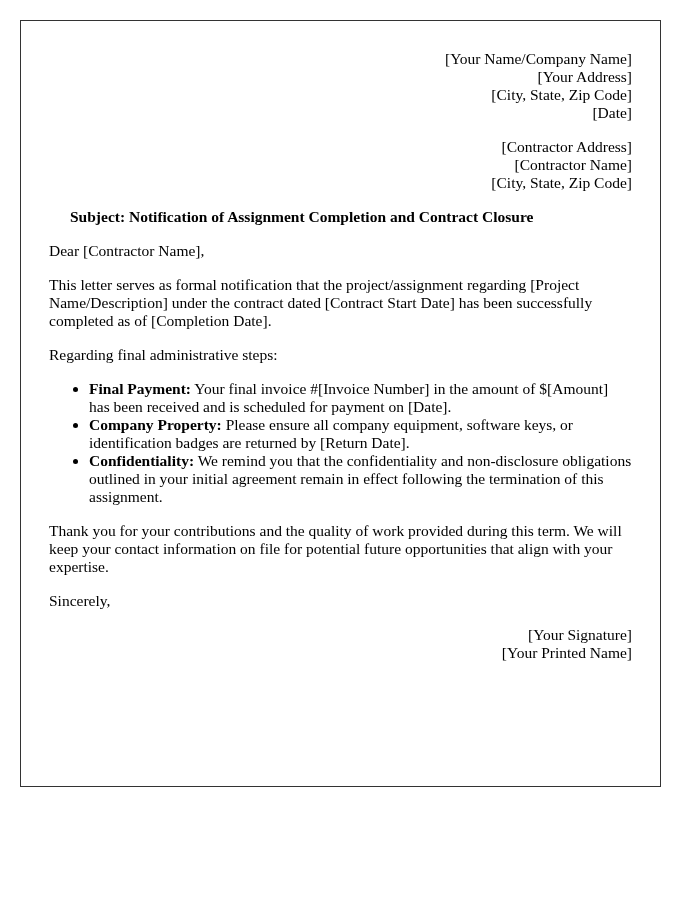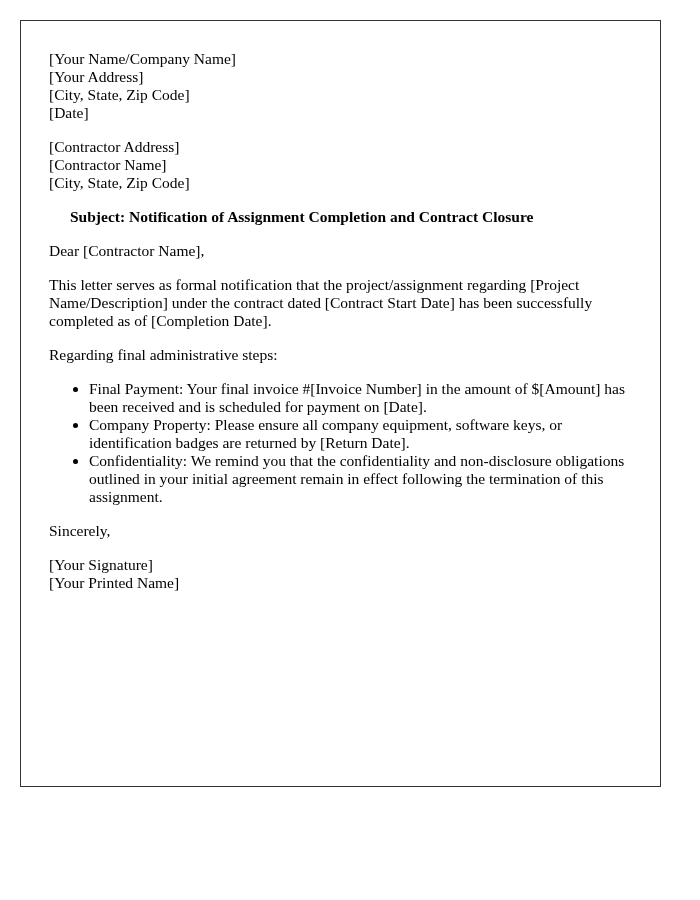--- a/index.html
+++ b/index.html
@@ -5,26 +5,26 @@
     html, body { margin: 0; padding: 0; background: #ffffff; }
     body { width: 700px; height: 900px; position: relative; font-family: "Liberation Serif", "DejaVu Serif", serif; color: #000; }
     .letter {
       position: absolute; left: 20px; top: 20px;
       width: 583px; height: 707px;
       border: 1px solid #333;
       padding: 29px 28px 29px 28px;
       font-size: 15.5px; line-height: 18px;
     }
     .block { margin: 0 0 16px 0; }
-    .line { display: block; }
+    .line { display: block; text-align: right; }
     p { margin: 0 0 16px 0; }
     .subject { font-weight: bold; margin-left: 21px; }
     ul { margin: 0 0 16px 0; padding-left: 40px; }
     li { margin: 0; }
-    li b { font-weight: normal; }
+    li b { font-weight: bold; }
   </style>
 </head>
 <body>
 
 <div class="letter">
   <div class="block">
     <span class="line">[Your Name/Company Name]</span>
     <span class="line">[Your Address]</span>
     <span class="line">[City, State, Zip Code]</span>
     <span class="line">[Date]</span>
@@ -40,19 +40,20 @@
   <p>Dear [Contractor Name],</p>
   <p>This letter serves as formal notification that the project/assignment regarding [Project Name/Description] under the contract dated [Contract Start Date] has been successfully completed as of [Completion Date].</p>
   <p>Regarding final administrative steps:</p>
 
   <ul>
     <li><b>Final Payment:</b><span> Your final invoice #[Invoice Number] in the amount of $[Amount] has been received and is scheduled for payment on [Date].</span></li>
     <li><b>Company Property:</b><span> Please ensure all company equipment, software keys, or identification badges are returned by [Return Date].</span></li>
     <li><b>Confidentiality:</b><span> We remind you that the confidentiality and non-disclosure obligations outlined in your initial agreement remain in effect following the termination of this assignment.</span></li>
   </ul>
 
+  <p>Thank you for your contributions and the quality of work provided during this term. We will keep your contact information on file for potential future opportunities that align with your expertise.</p>
   <p>Sincerely,</p>
 
   <div class="block">
     <span class="line">[Your Signature]</span>
     <span class="line">[Your Printed Name]</span>
   </div>
 </div>
 
 </body></html>

